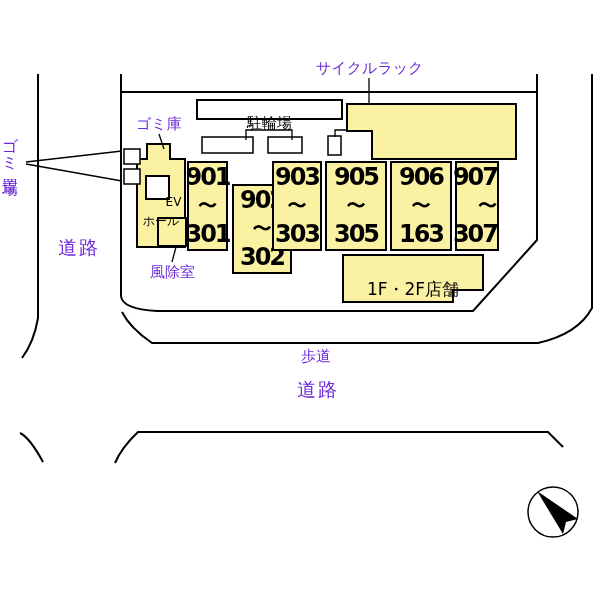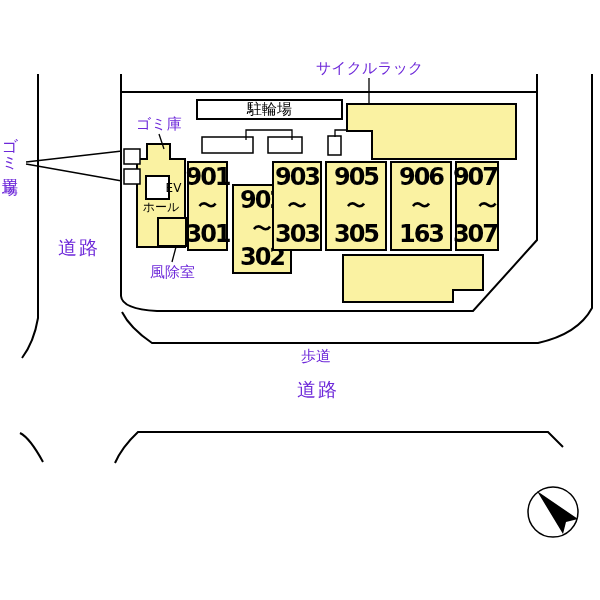--- a/index.html
+++ b/index.html
@@ -15,21 +15,21 @@
   .unit{
     position:absolute;box-sizing:border-box;border:2px solid var(--line,#000);
     background:var(--building,#FAF2A2);
     display:flex;flex-direction:column;align-items:center;justify-content:space-between;
     padding:2px 0 3px 0;
     font-weight:bold;font-size:24px;letter-spacing:-2px;line-height:1;
   }
   .unit .tilde{font-size:19px;letter-spacing:0;margin:-2px 0;}
   .boxlabel{
     position:absolute;display:flex;align-items:center;justify-content:center;
-    line-height:1;white-space:nowrap;
+    line-height:1;white-space:nowrap;margin-top:14px;
   }
 </style>
 </head>
 <body>
 
 <div id="stage">
 
   <svg id="plan-lines" width="600" height="600" viewBox="0 0 600 600">
 
     <path d="M38,74 V318 Q34,342 22,358" fill="none" stroke="#000" stroke-width="2"></path>
@@ -79,20 +79,21 @@
   <div class="lbl small" style="left:136px;top:117px;">ゴミ庫</div>
 
   <div class="lbl vtext" style="left:2px;top:126px;height:78px;font-size:16px;">ゴミ置場</div>
 
   <div class="boxlabel" style="left:146px;top:176px;width:23px;height:23px;font-size:12px;padding-left:16px;">EV</div>
 
   <div class="boxlabel" style="left:136px;top:199px;width:50px;height:16px;font-size:12px;">ホール</div>
 
   <div class="lbl small" style="left:150px;top:265px;">風除室</div>
 
+  <div class="boxlabel bold" style="left:343px;top:262px;width:140px;height:26px;font-size:17px;">1F・2F店舗</div>
 
   <div class="lbl small" style="left:301px;top:321px;margin-top:28px;">歩道</div>
 
   <div class="lbl big" style="left:297px;top:380px;">道路</div>
 
   <div class="lbl big" style="left:58px;top:238px;">道路</div>
 
   <div class="unit" style="left:187px;top:161px;width:41px;height:90px;">
     <span>901</span>
     <span class="tilde">〜</span>

